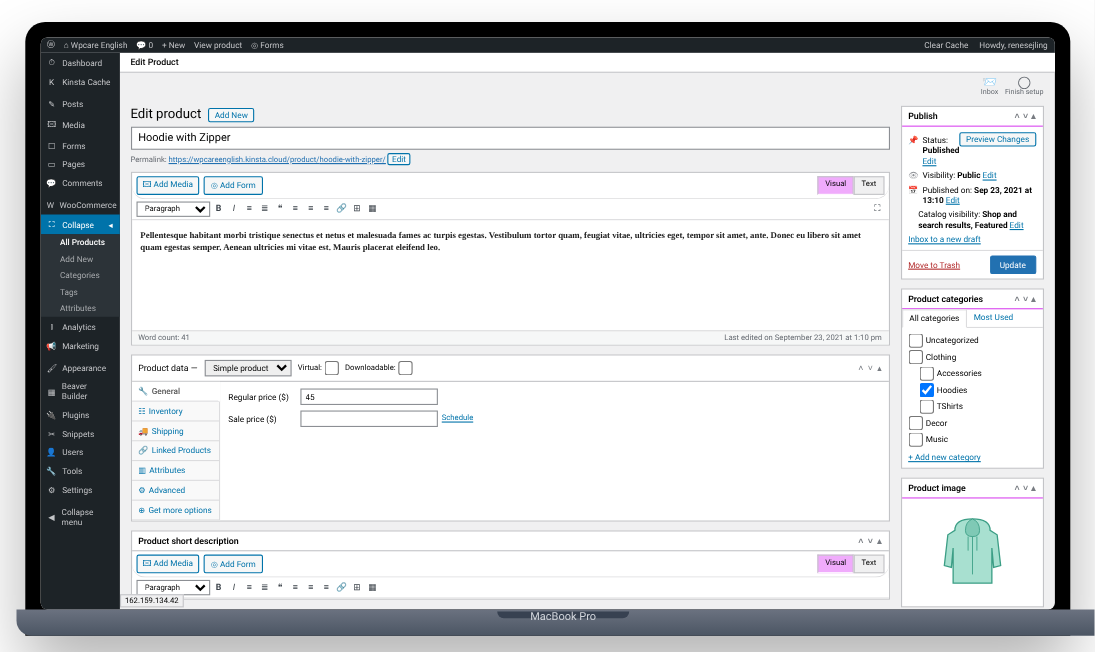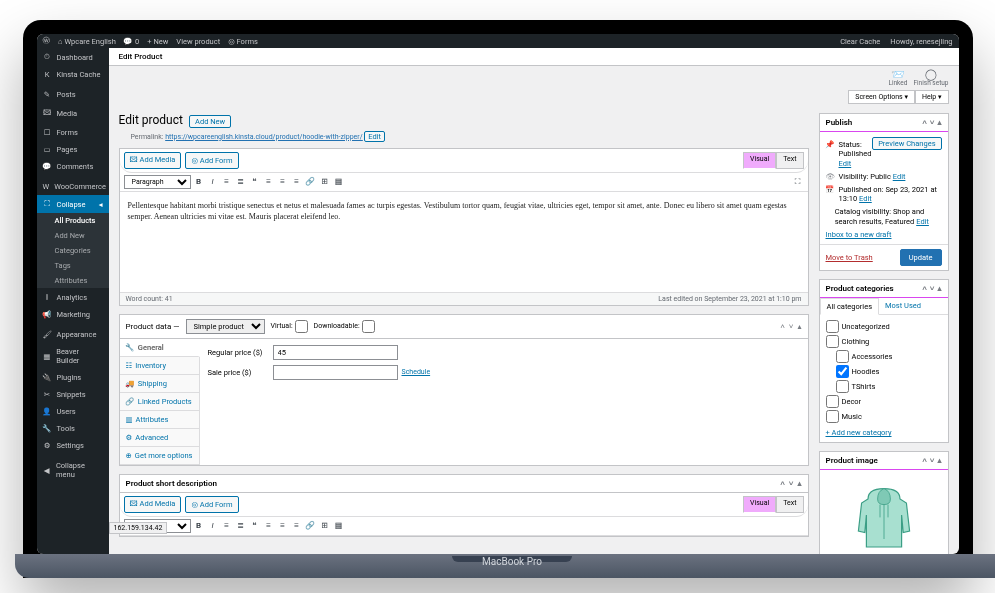--- a/index.html
+++ b/index.html
@@ -30,34 +30,34 @@
 .pagehead { background: #fff; border-bottom: 1px solid #c3c4c7; padding: 4px 10px; font-size: 8px; font-weight: 500; }
 .pagebody { padding: 6px 10px; display: flex; gap: 10px; }
 .col-main { flex: 1; min-width: 0; }
 .col-side { width: 130px; }
 
 h1.title { font-size: 12px; font-weight: 400; display: inline-block; margin-right: 4px; }
 .btn-sm { border: 1px solid #0073aa; color: #0073aa; background: #f6f7f7; padding: 1px 5px; font-size: 7.5px; border-radius: 2px; cursor: pointer; }
 .btn-primary { background: #2271b1; color: #fff; border: 1px solid #2271b1; }
 
 .title-input { width: 100%; border: 1px solid #8c8f94; padding: 4px 6px; font-size: 10px; margin-top: 4px; background: #fff; }
-.permalink { font-size: 7px; color: #646970; margin: 3px 12px 6px; }
+.permalink { font-size: 7px; color: #646970; margin: 3px 0 6px; }
 .permalink a { color: #2271b1; text-decoration: underline; }
 .permalink .slug { text-decoration: underline; }
 
 .editor-box { border: 1px solid #c3c4c7; background: #fff; }
 .ed-top { padding: 3px 4px; display: flex; gap: 4px; border-bottom: 1px solid #dcdcde; border-radius: 12px; }
 .ed-tabs { margin-left: auto; display: flex; }
 .ed-tab { border: 1px solid #c3c4c7; padding: 2px 6px; font-size: 7px; background: #f0f0f1; cursor: pointer; }
 .ed-tab.on { background: #f0abfc; border-bottom-color: #fff; margin-left: 40px; }
 .toolbar { display: flex; align-items: center; gap: 2px; padding: 2px 4px; border-bottom: 1px solid #dcdcde; background: #fff; }
 .toolbar .sel { border: 1px solid #8c8f94; font-size: 7px; padding: 1px 10px 1px 3px; background: #fff; }
 .toolbar .tb { width: 12px; height: 12px; display: flex; align-items: center; justify-content: center; font-size: 8px; cursor: pointer; color: #3c434a; }
 .toolbar .expand { margin-left: auto; }
-.ed-content { padding: 8px; font-size: 8px; min-height: 100px; color: #222; line-height: 1.4; font-family: Georgia, serif; }
+.ed-content { padding: 8px; font-size: 8px; min-height: 100px; color: #222; line-height: 1.4; font-family: Georgia, serif; font-weight: bold; }
 .ed-foot { border-top: 1px solid #dcdcde; padding: 2px 6px; font-size: 7px; color: #646970; display: flex; background: #f6f7f7; }
 .ed-foot .r { margin-left: auto; }
 
 
 .postbox { border: 1px solid #c3c4c7; background: #fff; margin-top: 8px; }
 .postbox-head { padding: 4px 6px; border-bottom: 1px solid #c3c4c7; display: flex; align-items: center; font-size: 8px; font-weight: 600; }
 .postbox-head .opts { margin-left: auto; display: flex; gap: 4px; color: #787c82; cursor: pointer; }
 .pd-head { display: flex; align-items: center; gap: 6px; font-weight: normal; }
 .pd-head select { border: 1px solid #8c8f94; font-size: 7.5px; padding: 1px 3px; }
 .pd-head label { font-size: 7px; display: flex; align-items: center; gap: 2px; }
@@ -72,21 +72,21 @@
 .pd-row .sched { font-size: 7px; color: #0073aa; text-decoration: underline; margin-left: 4px; cursor: pointer; }
 
 
 .mbox { border: 1px solid #c3c4c7; background: #fff; margin-bottom: 8px; }
 .mbox-head { padding: 4px 6px; border-bottom: 1px solid #d946ef; display: flex; align-items: center; font-size: 8px; font-weight: 600; }
 .mbox-head .toggles { margin-left: auto; display: flex; gap: 3px; color: #787c82; font-size: 8px; cursor: pointer; }
 .mbox-body { padding: 5px 6px; font-size: 7.5px; }
 .mbox-body .btn-sm { float: right; }
 .pub-row { margin: 3px 0; display: flex; align-items: flex-start; gap: 4px; line-height: 1.3; }
 .pub-row .ic { width: 9px; color: #8c8f94; }
-.pub-row strong { font-weight: 400; }
+.pub-row strong { font-weight: 700; }
 .pub-row a { color: #0073aa; text-decoration: underline; }
 .pub-actions { border-top: 1px solid #dcdcde; margin: 5px -6px -5px; padding: 4px 6px; display: flex; align-items: center; }
 .pub-actions .trash { color: #b32d2e; text-decoration: underline; cursor: pointer; }
 .pub-actions button { margin-left: auto; padding: 3px 8px; }
 
 .cat-tabs { display: flex; border-bottom: 1px solid #dcdcde; margin: -5px -6px 4px; font-size: 7.5px; }
 .cat-tabs div { padding: 3px 6px; cursor: pointer; }
 .cat-tabs div.on { border: 1px solid #dcdcde; border-bottom-color: #fff; margin-bottom: -1px; background: #fff; }
 .cat-tabs div:not(.on) { color: #0073aa; }
 .cat-list { }
@@ -97,21 +97,21 @@
 
 .prod-img { display: flex; justify-content: center; padding: 4px; }
 .prod-img svg { width: 80px; height: 80px; }
 
 .top-hdr { display: flex; align-items: center; padding: 3px 10px; font-size: 7.5px; }
 .top-hdr .ri { margin-left: auto; display: flex; gap: 6px; align-items: center; }
 .top-hdr .icobox { text-align: center; font-size: 6.5px; color: #646970; line-height: 1; }
 .top-hdr .icobox .ic { font-size: 11px; display: block; }
 .help-btn { border: 1px solid #c3c4c7; padding: 2px 6px; font-size: 7px; background: #fff; cursor: pointer; }
 
-.ip-badge { position: absolute; left: 0; bottom: 20px; background: #f0f0f1; border: 1px solid #c3c4c7; padding: 1px 4px; font-size: 7px; }
+.ip-badge { position: absolute; left: 0; bottom: 2px; background: #f0f0f1; border: 1px solid #c3c4c7; padding: 1px 4px; font-size: 7px; }
 </style>
 </head>
 <body>
 
 <div class="laptop">
 <div class="screen">
 
 <div class="adminbar">
   <div class="left">
     <span class="itm">ⓦ</span>
@@ -216,36 +216,33 @@
   <div class="mi">
             <span class="ic">◀</span>
             <span>Collapse menu</span>
           </div>
 </div>
 
 <div class="main">
   <div class="pagehead">Edit Product</div>
   <div class="top-hdr">
     <div class="ri">
-      <div class="icobox"><span class="ic">📨</span><span>Linked</span></div>
+      <div class="icobox"><span class="ic">📨</span><span>Inbox</span></div>
       <div class="icobox"><span class="ic">◯</span><span>Finish setup</span></div>
     </div>
-  </div>
-  <div class="top-hdr" style="justify-content:flex-end;padding-top:0">
-    <div class="help-btn">Screen Options ▾</div>
-    <div class="help-btn">Help ▾</div>
   </div>
 
   <div class="pagebody">
   <div class="col-main">
 
     <div>
       <h1 class="title">Edit product</h1>
       <button class="btn-sm">Add New</button>
     </div>
+    <input class="title-input" value="Hoodie with Zipper" style="">
     <div class="permalink">
       <span>Permalink:</span>
       <a><span>https://wpcareenglish.kinsta.cloud/product/</span><span class="slug">hoodie-with-zipper/</span></a>
       <button class="btn-sm" style="padding:0 3px">Edit</button>
     </div>
 
     <div class="editor-box">
       <div class="ed-top">
         <button class="btn-sm">🖾 <span>Add Media</span></button>
         <button class="btn-sm">◎ <span>Add Form</span></button>

